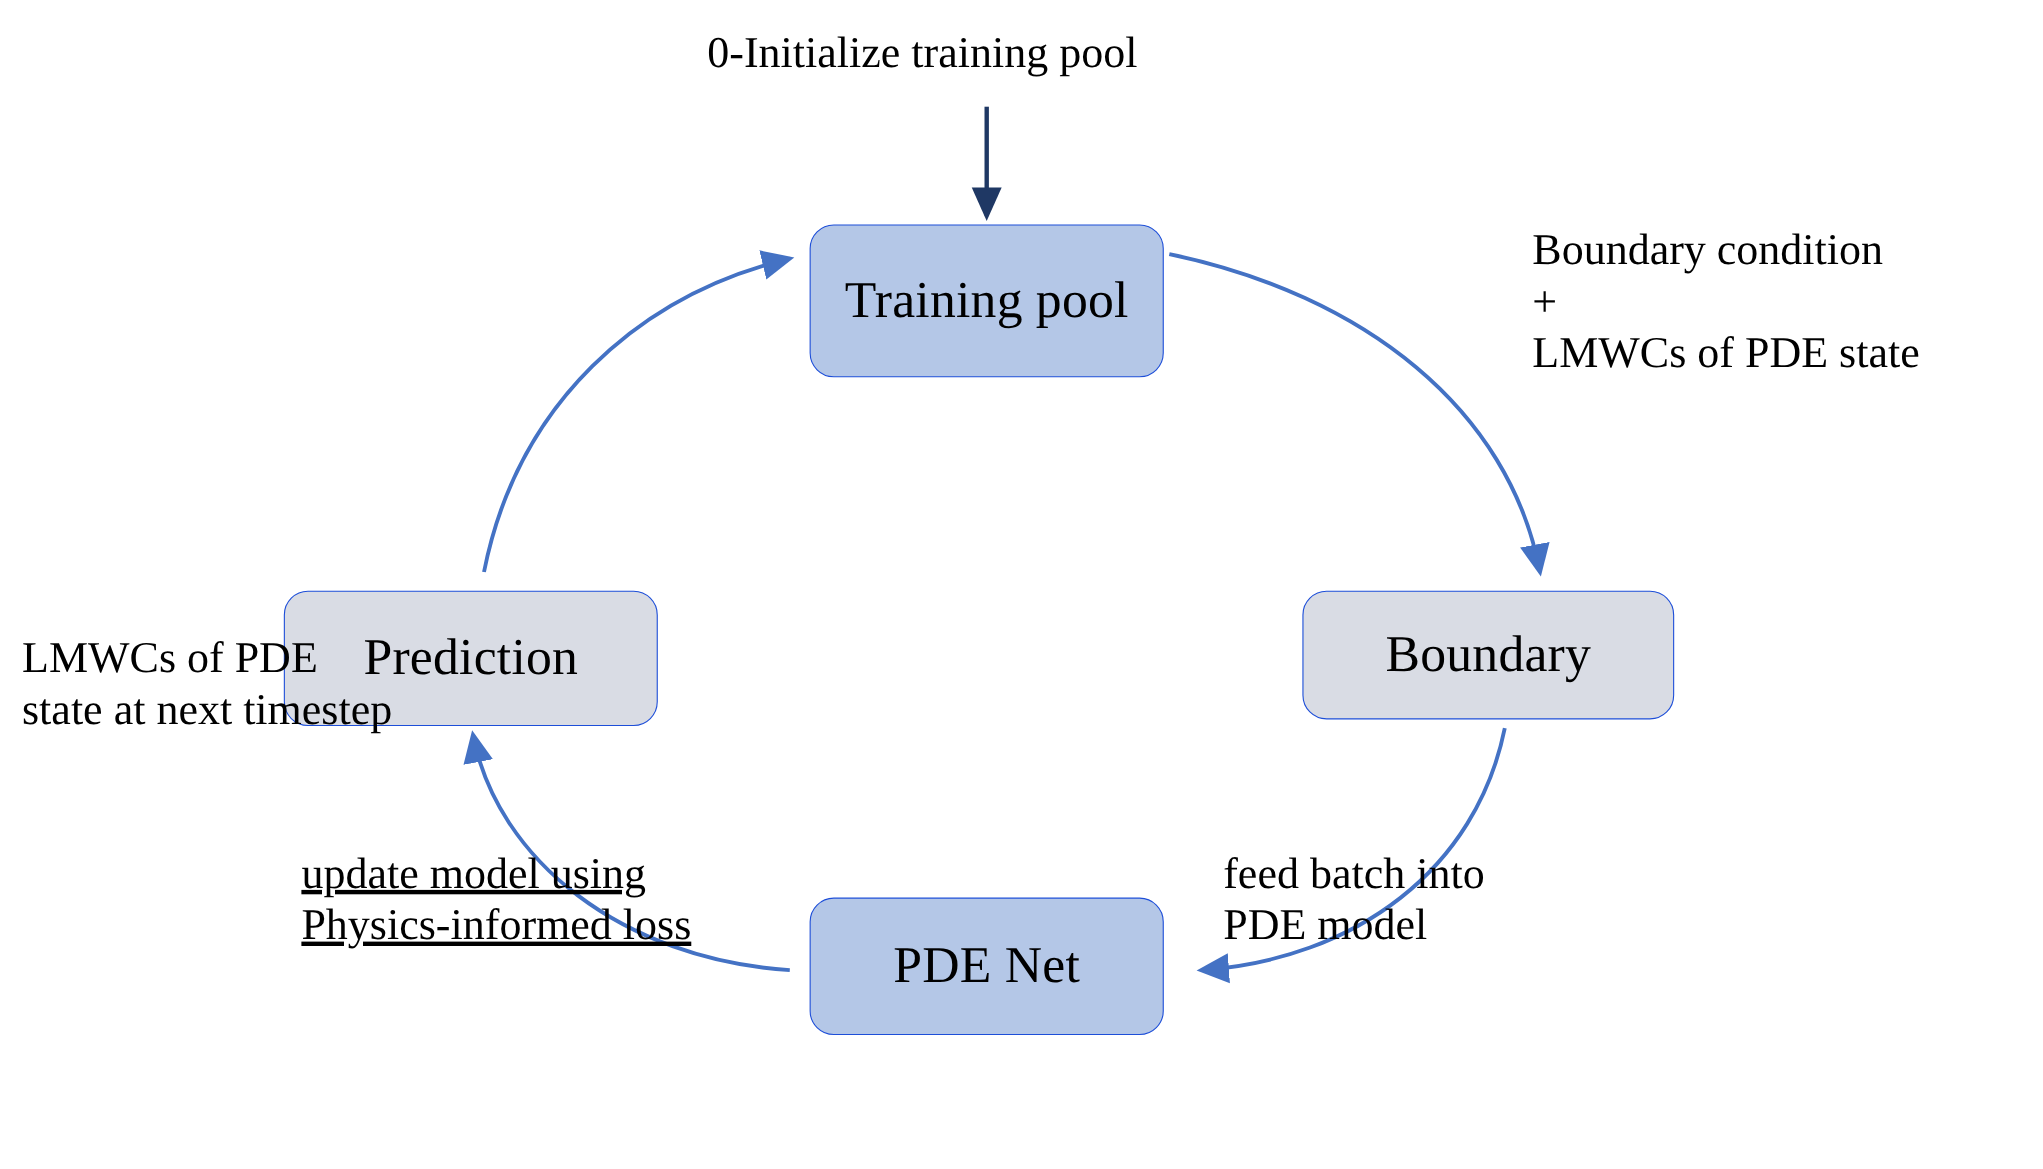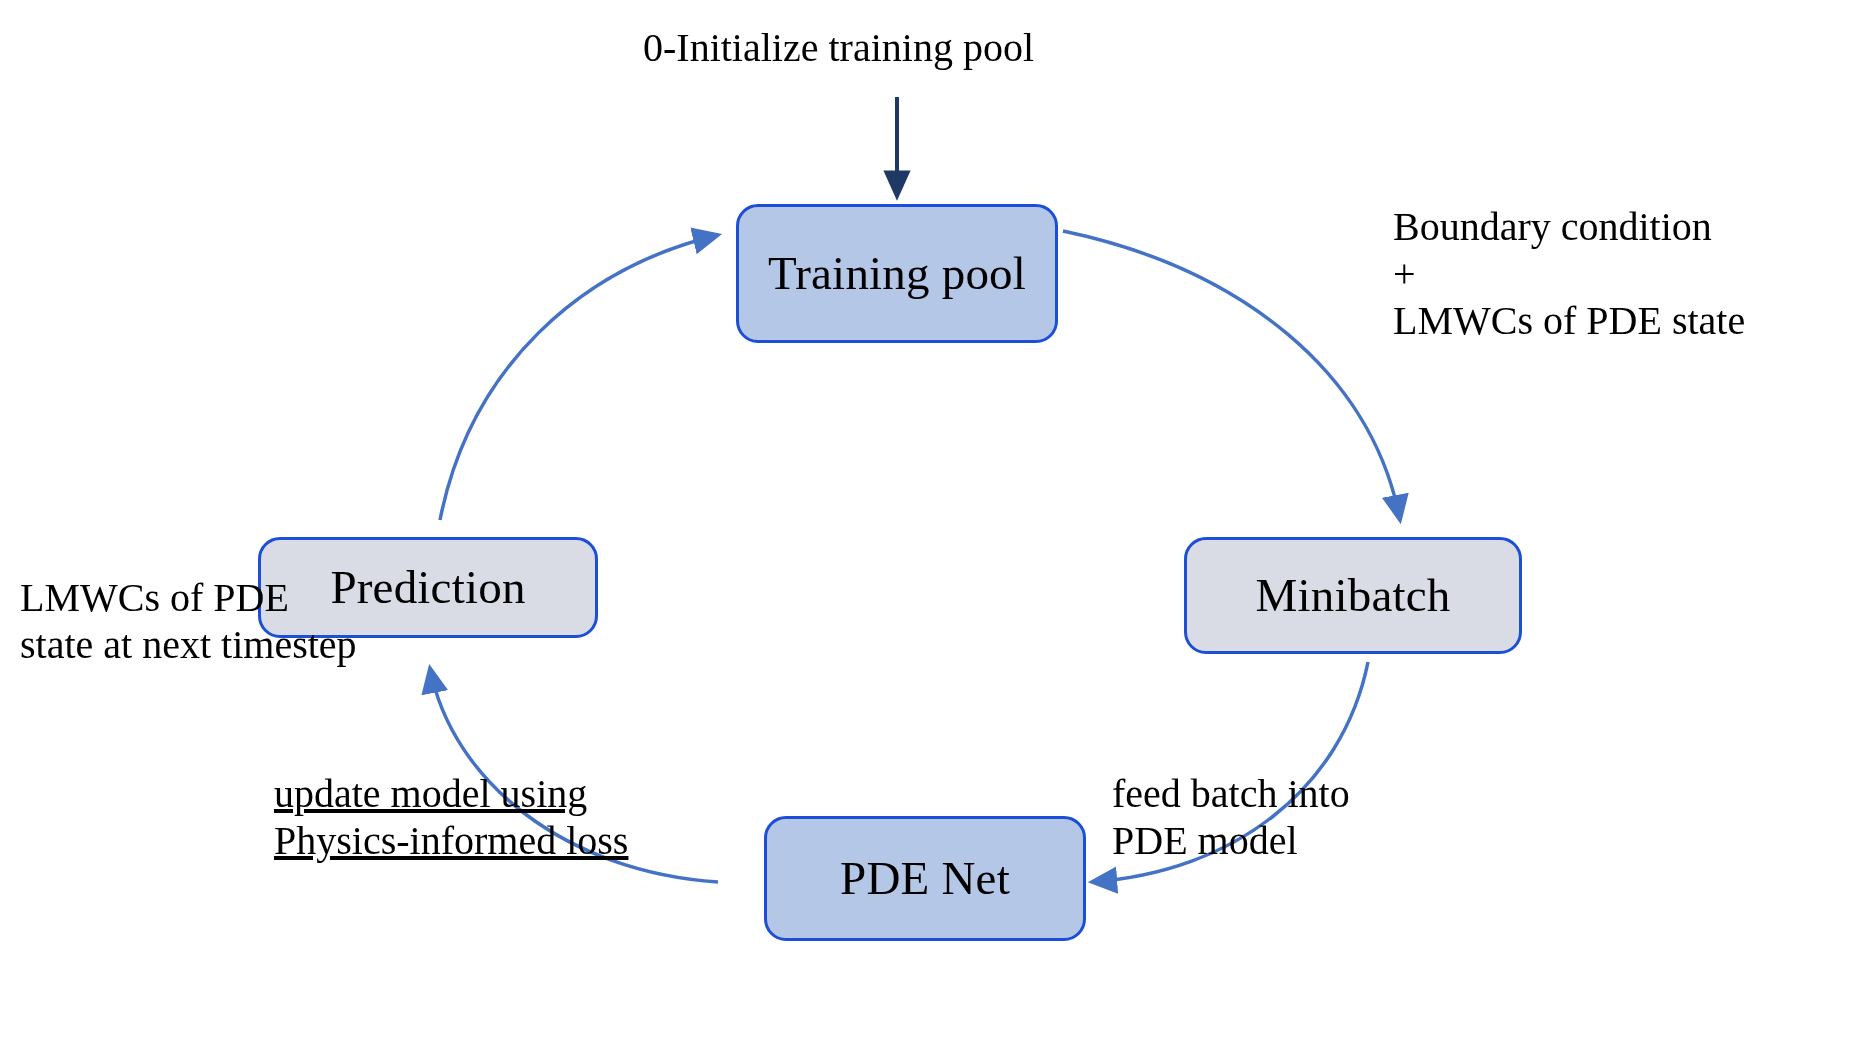--- a/index.html
+++ b/index.html
@@ -19,38 +19,38 @@
     position: absolute;
     left: 0;
     top: 0;
     width: 1857px;
     height: 1063px;
     pointer-events: none;
   }
   .node {
     position: absolute;
     box-sizing: border-box;
-    border: 3px solid #1d4ed8;
+    border: 1px solid #1d4ed8;
     border-radius: 22px;
     display: flex;
     align-items: center;
     justify-content: center;
     text-align: center;
     color: #000000;
     font-size: 47px;
     line-height: 1.12;
     letter-spacing: 0.2px;
   }
   .node.blue  { background: #b4c7e7; }
   .node.gray  { background: #d9dce4; }
 
   .node-training  { left: 736px; top: 204px;  width: 322px; height: 139px; }
   .node-minibatch { left: 1184px; top: 537px; width: 338px; height: 117px; }
-  .node-prediction{ left: 258px;  top: 537px; width: 340px; height: 101px; }
-  .node-pdenet    { left: 736px;  top: 816px; width: 322px; height: 125px; margin-left: 28px; }
+  .node-prediction{ left: 258px;  top: 537px; width: 340px; height: 123px; }
+  .node-pdenet    { left: 736px;  top: 816px; width: 322px; height: 125px; }
 
   .label {
     position: absolute;
     color: #000000;
     font-size: 40px;
     line-height: 1.18;
     white-space: pre-line;
     color: #000;
   }
   .lbl-init            { left: 643px;  top: 24px;  }
@@ -85,21 +85,21 @@
 
     <path d="M440,520 C470,368 580,268 718,235" fill="none" stroke="#4472c4" stroke-width="3.5" marker-end="url(#arrowCurve)"></path>
   </svg>
 
   <div class="node blue node-training">
     <span>Training
 pool</span>
   </div>
 
   <div class="node gray node-minibatch">
-    <span>Minibatch</span>
+    <span>Boundary</span>
   </div>
 
   <div class="node blue node-pdenet">
     <span>PDE Net</span>
   </div>
 
   <div class="node gray node-prediction">
     <span>Prediction</span>
   </div>
 

